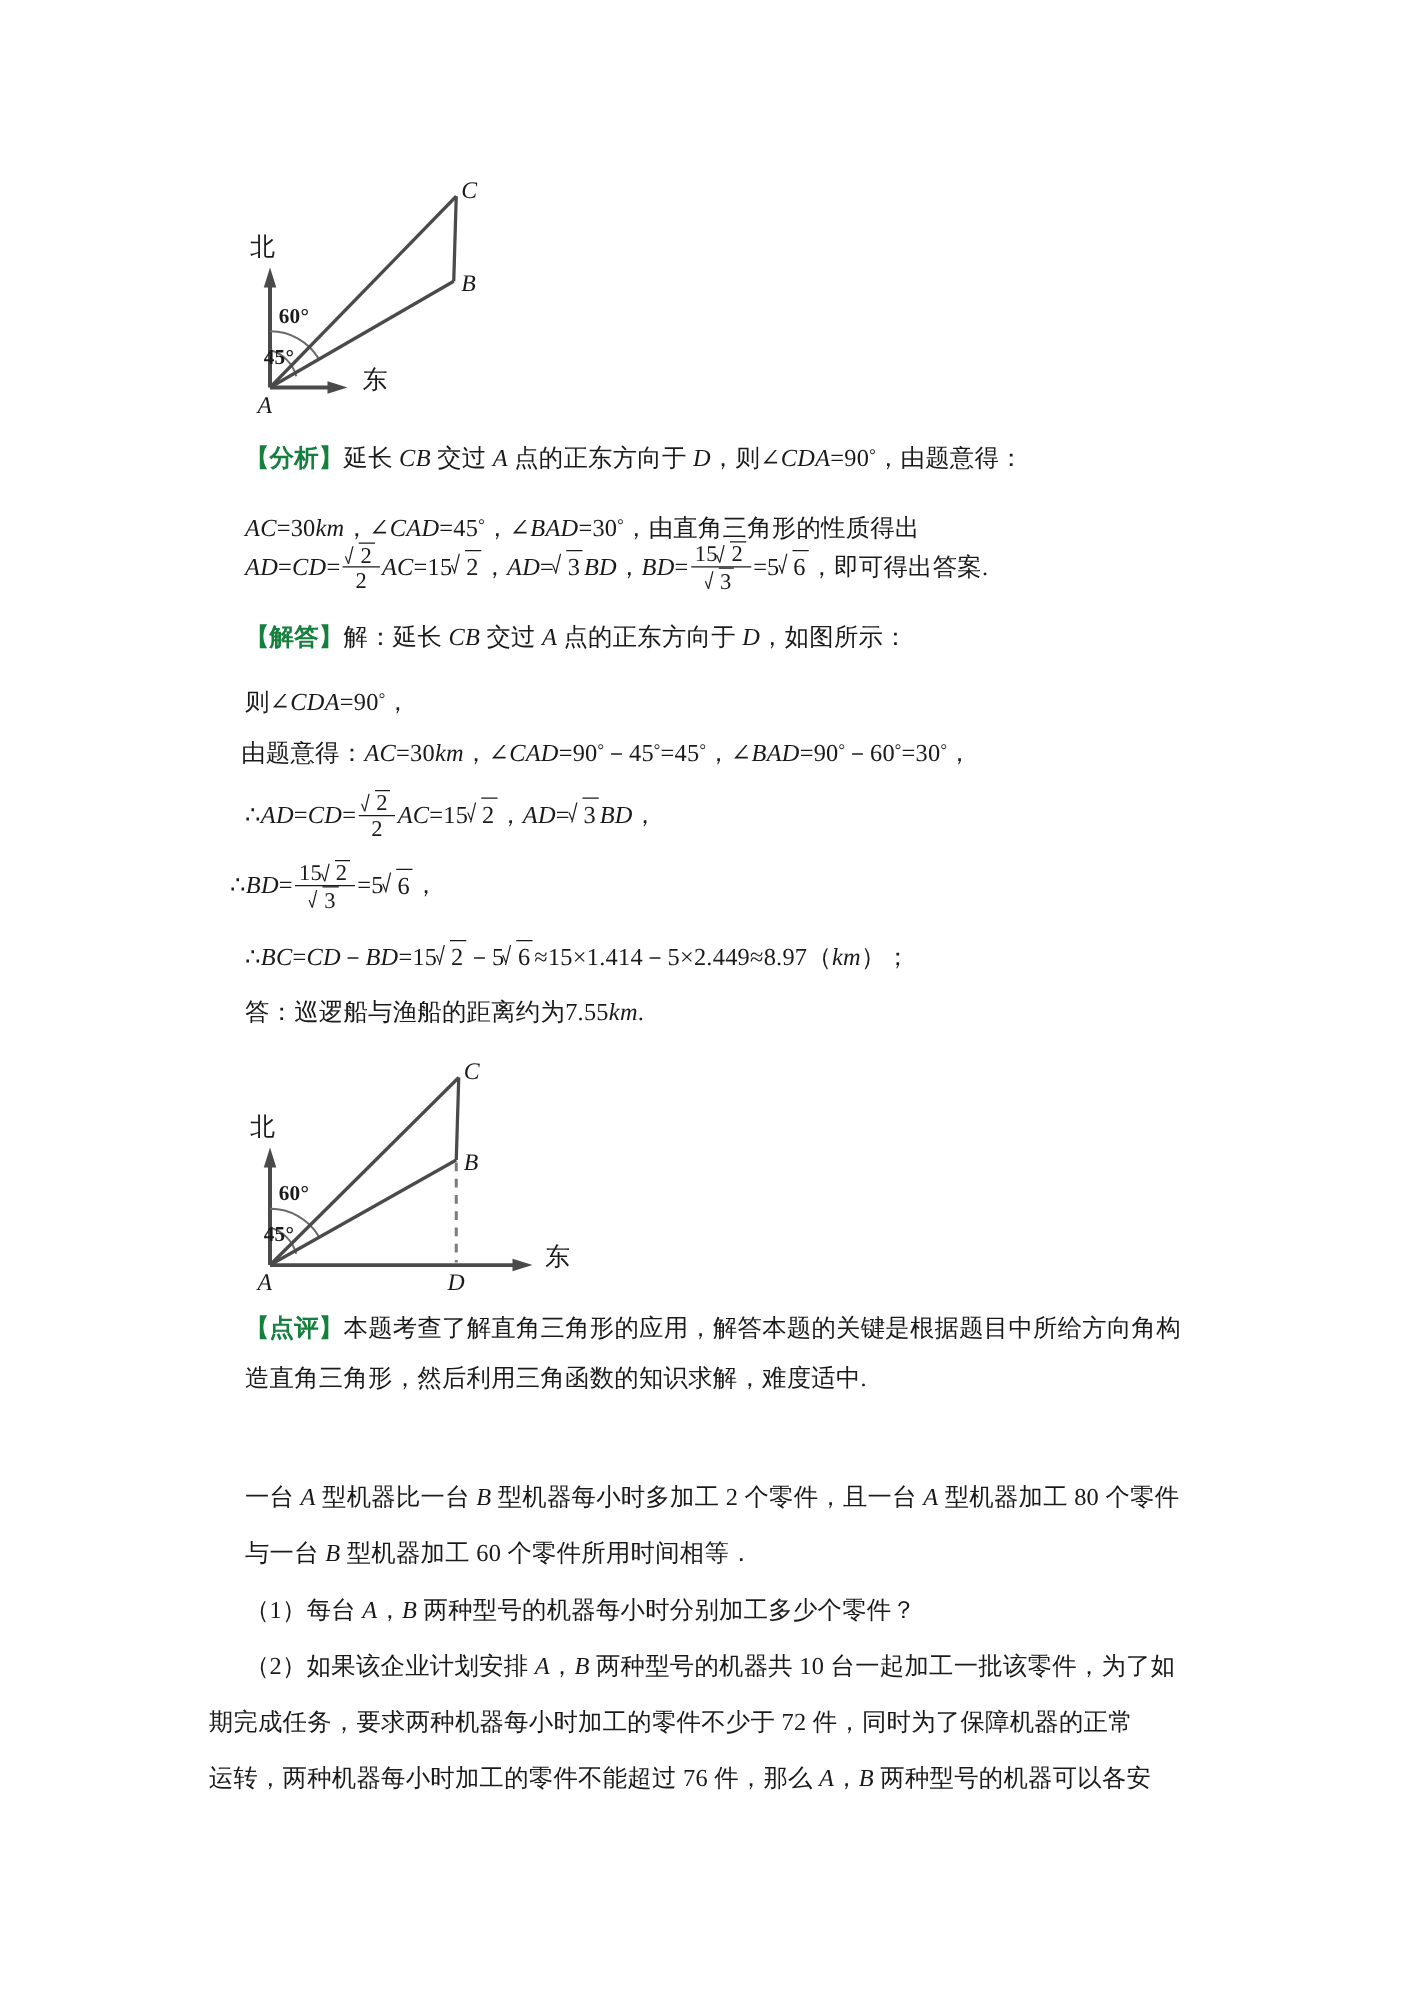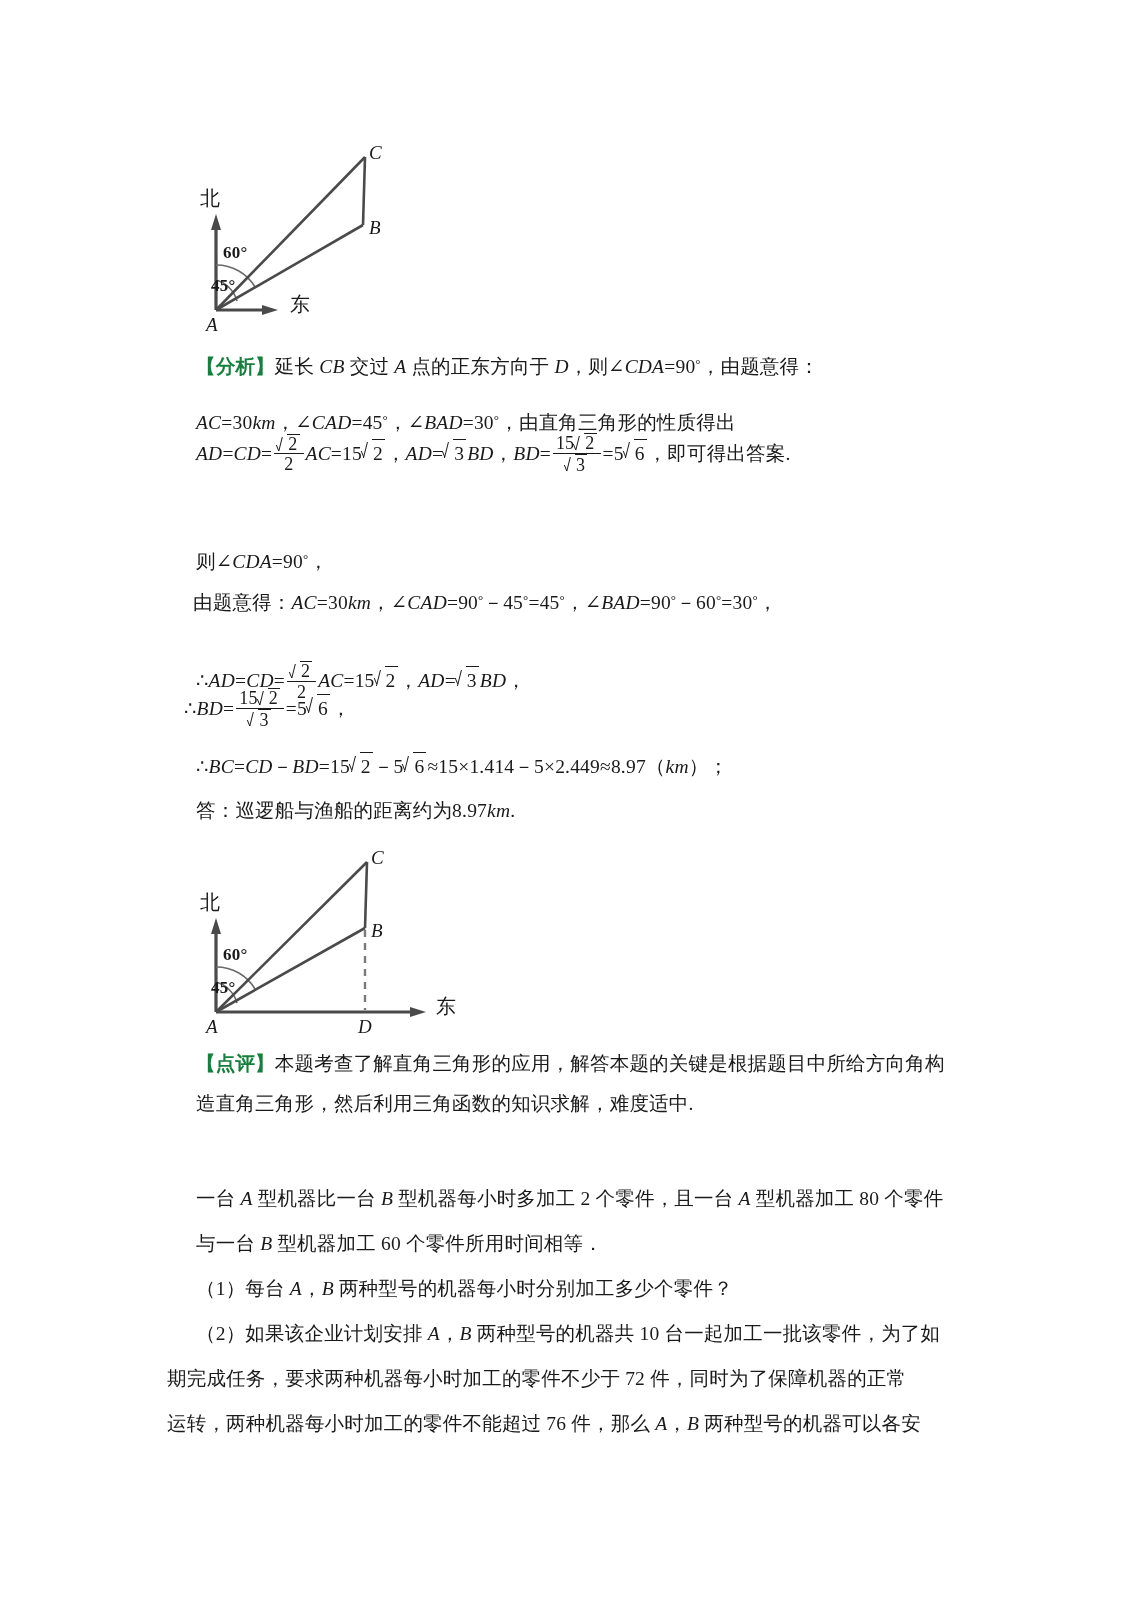--- a/index.html
+++ b/index.html
@@ -140,43 +140,46 @@
   </div>
 
   <div class="ln" style="left:196px; top:390px;margin-top:16px;">
     <span class="mi">AC</span><span class="mr">=30</span><span class="mi">km</span><span class="cn">，∠</span><span class="mi">CAD</span><span class="mr">=45</span><span class="deg">°</span><span class="cn">，∠</span><span class="mi">BAD</span><span class="mr">=30</span><span class="deg">°</span><span class="cn">，由直角三角形的性质得出</span>
   </div>
 
   <div class="ln" style="left:196px; top:434px;">
     <span class="mi">AD</span><span class="mr">=</span><span class="mi">CD</span><span class="mr">=</span><span class="frac"><span class="num mr"><span class="sqrt"><span class="radicand">2</span></span></span><span class="den mr">2</span></span><span class="mi">AC</span><span class="mr">=15</span><span class="mr sqrt"><span class="radicand">2</span></span><span class="cn">，</span><span class="mi">AD</span><span class="mr">=</span><span class="mr sqrt"><span class="radicand">3</span></span><span class="mi">BD</span><span class="cn">，</span><span class="mi">BD</span><span class="mr">=</span><span class="frac"><span class="num mr"><span>15</span><span class="sqrt"><span class="radicand">2</span></span></span><span class="den mr"><span class="sqrt"><span class="radicand">3</span></span></span></span><span class="mr">=5</span><span class="mr sqrt"><span class="radicand">6</span></span><span class="cn">，即可得出答案.</span>
   </div>
 
+  <div class="ln" style="left:196px; top:497px;">
+    <span class="tag">【解答】</span><span class="cn">解：延长</span> <span class="mi">CB</span> <span class="cn">交过</span> <span class="mi">A</span> <span class="cn">点的正东方向于</span> <span class="mi">D</span><span class="cn">，如图所示：</span>
+  </div>
 
   <div class="ln" style="left:196px; top:545px;">
     <span class="cn">则∠</span><span class="mi">CDA</span><span class="mr">=90</span><span class="deg">°</span><span class="cn">，</span>
   </div>
 
   <div class="ln" style="left:193px; top:586px;">
     <span class="cn">由题意得：</span><span class="mi">AC</span><span class="mr">=30</span><span class="mi">km</span><span class="cn">，∠</span><span class="mi">CAD</span><span class="mr">=90</span><span class="deg">°</span><span class="mr">－45</span><span class="deg">°</span><span class="mr">=45</span><span class="deg">°</span><span class="cn">，∠</span><span class="mi">BAD</span><span class="mr">=90</span><span class="deg">°</span><span class="mr">－60</span><span class="deg">°</span><span class="mr">=30</span><span class="deg">°</span><span class="cn">，</span>
   </div>
 
-  <div class="ln" style="left:196px; top:662px;">
+  <div class="ln" style="left:196px; top:633px;">
     <span class="mr">∴</span><span class="mi">AD</span><span class="mr">=</span><span class="mi">CD</span><span class="mr">=</span><span class="frac"><span class="num mr"><span class="sqrt"><span class="radicand">2</span></span></span><span class="den mr">2</span></span><span class="mi">AC</span><span class="mr">=15</span><span class="mr sqrt"><span class="radicand">2</span></span><span class="cn">，</span><span class="mi">AD</span><span class="mr">=</span><span class="mr sqrt"><span class="radicand">3</span></span><span class="mi">BD</span><span class="cn">，</span>
   </div>
 
   <div class="ln" style="left:184px; top:689px;">
     <span class="mr">∴</span><span class="mi">BD</span><span class="mr">=</span><span class="frac"><span class="num mr"><span>15</span><span class="sqrt"><span class="radicand">2</span></span></span><span class="den mr"><span class="sqrt"><span class="radicand">3</span></span></span></span><span class="mr">=5</span><span class="mr sqrt"><span class="radicand">6</span></span><span class="cn">，</span>
   </div>
 
   <div class="ln" style="left:196px; top:752px;text-align:center;">
     <span class="mr">∴</span><span class="mi">BC</span><span class="mr">=</span><span class="mi">CD</span><span class="mr">－</span><span class="mi">BD</span><span class="mr">=15</span><span class="mr sqrt"><span class="radicand">2</span></span><span class="mr">－5</span><span class="mr sqrt"><span class="radicand">6</span></span><span class="mr">≈15×1.414－5×2.449≈8.97</span><span class="cn">（</span><span class="mi">km</span><span class="cn">）；</span>
   </div>
 
   <div class="ln" style="left:196px; top:797px;">
-    <span class="cn">答：巡逻船与渔船的距离约为</span><span class="mr">8.97</span><span class="mi">km</span><span class="mr">.</span>
+    <span class="cn">答：巡逻船与渔船的距离约为</span><span class="mr">7.55</span><span class="mi">km</span><span class="mr">.</span>
   </div>
 
   <div class="figure" style="left:186px; top:826px; width:290px; height:215px;">
     <svg width="290" height="215" viewBox="0 0 290 215">
 
       <line x1="30" y1="186" x2="30" y2="104" stroke="#4a4a4a" stroke-width="3.2"></line>
       <polygon points="30,92 25,108 35,108" fill="#4a4a4a"></polygon>
 
       <line x1="30" y1="186" x2="228" y2="186" stroke="#4a4a4a" stroke-width="3.0"></line>
       <polygon points="240,186 224,181 224,191" fill="#4a4a4a"></polygon>

